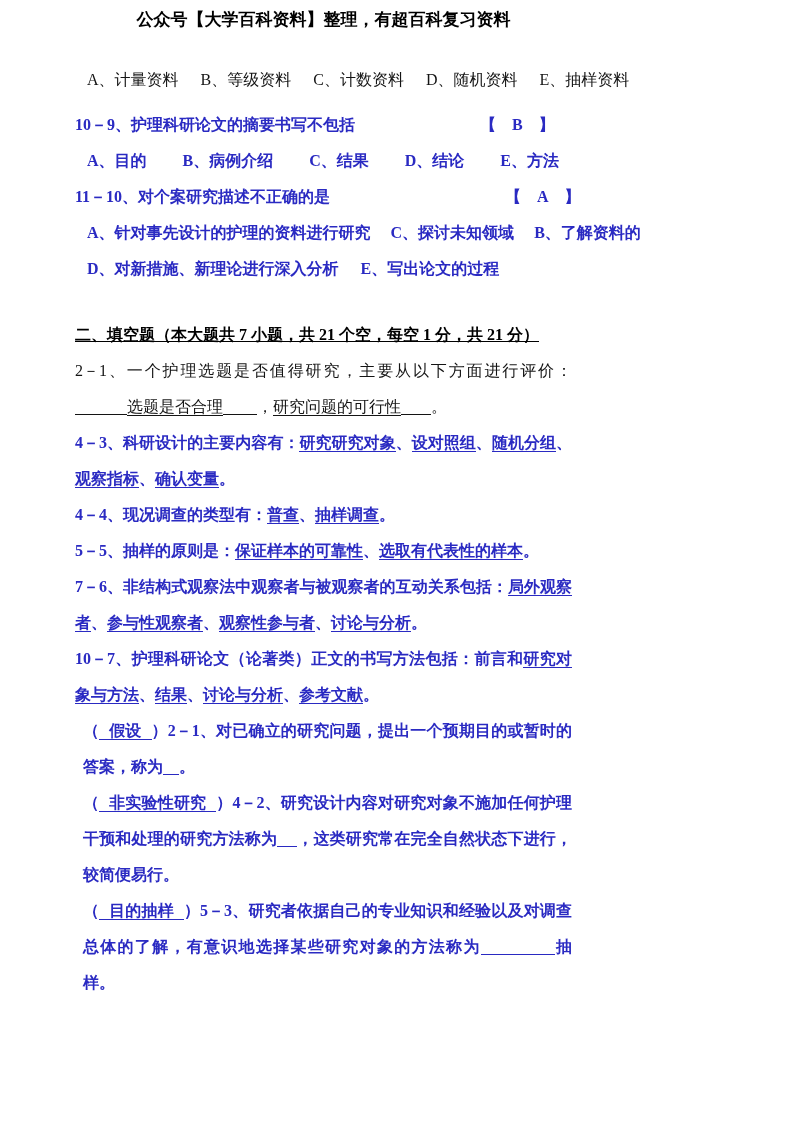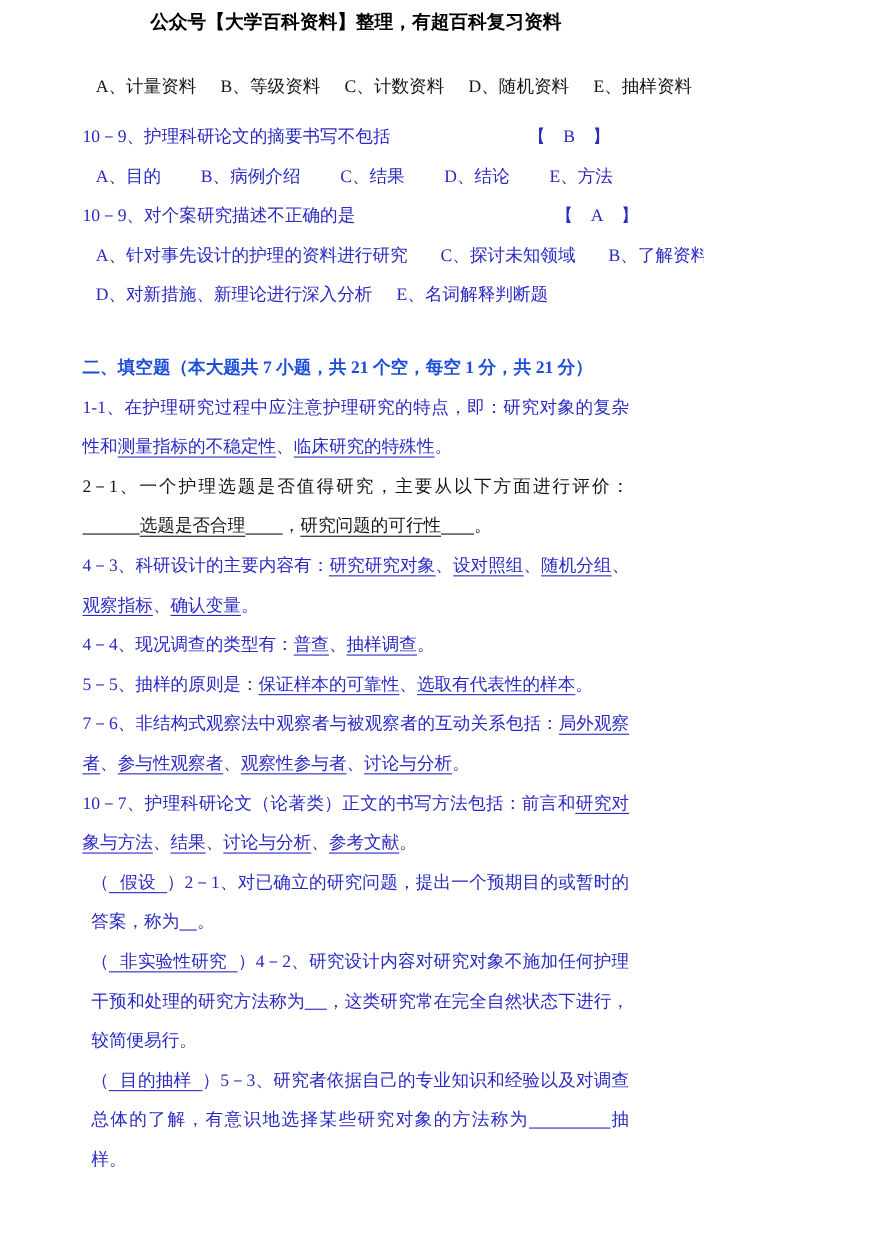--- a/index.html
+++ b/index.html
@@ -15,25 +15,25 @@
   }
   .inner{padding:8px 68px 0 75px;}
   .doc-header{
     text-align:center;
     font-weight:bold;
     font-size:17px;
     line-height:24px;
     color:#000;
   }
   p{margin:0;text-align:justify;text-justify:inter-ideograph;}
-  .blue{color:var(--accent-blue,#2a2ac2);}
+  .blue{color:var(--accent-blue,#2a2ac2);font-weight:bold;}
   .black{color:#141414;}
-  .bold{font-weight:bold;color:#1d4ed8;}
+  .bold{font-weight:bold;color:#000000;text-decoration:underline;}
   .opts{display:flex;text-align:left;padding-left:12px;flex-wrap:nowrap;white-space:nowrap;}
-  .gap22{gap:22px;} .gap36{gap:36px;} .gap30{gap:30px;}
+  .gap22{gap:22px;} .gap36{gap:36px;} .gap30{gap:20px;}
   .qline{position:relative;}
   .bracket{position:absolute;top:0;display:flex;gap:16px;white-space:nowrap;}
   .b9{left:405px;} .b10{left:430px;}
   .u{border-bottom:1.4px solid currentColor;}
   .pad{padding:0 10px;}
   .blank{display:inline-block;height:1em;vertical-align:-3px;border-bottom:1.4px solid currentColor;}
   .indent8{padding-left:8px;}
   .mt-first{margin-top:30px;}
   .mt-q9{margin-top:9px;}
   .mt-h2{margin-top:30px;}
@@ -66,41 +66,40 @@
 
     <p class="opts gap36 blue">
         <span>A、目的</span>
         <span>B、病例介绍</span>
         <span>C、结果</span>
         <span>D、结论</span>
         <span>E、方法</span>
       </p>
 
     <p class="qline blue">
-      <span>10－9、对个案研究描述不正确的是</span>
+      <span>11－10、对个案研究描述不正确的是</span>
       <span class="bracket b10">
         <span>【</span>
         <span>A</span>
         <span>】</span>
       </span>
     </p>
 
     <p class="opts gap30 blue">
         <span>A、针对事先设计的护理的资料进行研究</span>
         <span>C、探讨未知领域</span>
         <span>B、了解资料的内涵</span>
       </p>
     <p class="opts gap22 blue">
         <span>D、对新措施、新理论进行深入分析</span>
-        <span>E、名词解释判断题</span>
+        <span>E、写出论文的过程</span>
       </p>
 
     <p class="bold mt-h2">二、填空题（本大题共 7 小题，共 21 个空，每空 1 分，共 21 分）</p>
 
-    <p class="blue"><span>1-1、在护理研究过程中应注意护理研究的特点，即：研究对象的复杂性和</span><span class="u">测量指标的不稳定性</span><span>、</span><span class="u">临床研究的特殊性</span><span>。</span></p>
     <p class="black"><span>2－1、一个护理选题是否值得研究，主要从以下方面进行评价：</span><span class="blank" style="width: 52px;"></span><span class="u">选题是否合理</span><span class="blank" style="width: 34px;"></span><span>，</span><span class="u">研究问题的可行性</span><span class="blank" style="width: 30px;"></span><span>。</span></p>
     <p class="blue"><span>4－3、科研设计的主要内容有：</span><span class="u">研究研究对象</span><span>、</span><span class="u">设对照组</span><span>、</span><span class="u">随机分组</span><span>、</span><span class="u">观察指标</span><span>、</span><span class="u">确认变量</span><span>。</span></p>
     <p class="blue"><span>4－4、现况调查的类型有：</span><span class="u">普查</span><span>、</span><span class="u">抽样调查</span><span>。</span></p>
     <p class="blue"><span>5－5、抽样的原则是：</span><span class="u">保证样本的可靠性</span><span>、</span><span class="u">选取有代表性的样本</span><span>。</span></p>
     <p class="blue"><span>7－6、非结构式观察法中观察者与被观察者的互动关系包括：</span><span class="u">局外观察者</span><span>、</span><span class="u">参与性观察者</span><span>、</span><span class="u">观察性参与者</span><span>、</span><span class="u">讨论与分析</span><span>。</span></p>
     <p class="blue"><span>10－7、护理科研论文（论著类）正文的书写方法包括：前言和</span><span class="u">研究对象与方法</span><span>、</span><span class="u">结果</span><span>、</span><span class="u">讨论与分析</span><span>、</span><span class="u">参考文献</span><span>。</span></p>
 
 
     <p class="blue indent8"><span>（</span><span class="u pad">假设</span><span>）2－1、对已确立的研究问题，提出一个预期目的或暂时的答案，称为</span><span class="blank" style="width: 16px;"></span><span>。</span></p>
     <p class="blue indent8"><span>（</span><span class="u pad">非实验性研究</span><span>）4－2、研究设计内容对研究对象不施加任何护理干预和处理的研究方法称为</span><span class="blank" style="width: 20px;"></span><span>，这类研究常在完全自然状态下进行，较简便易行。</span></p>

